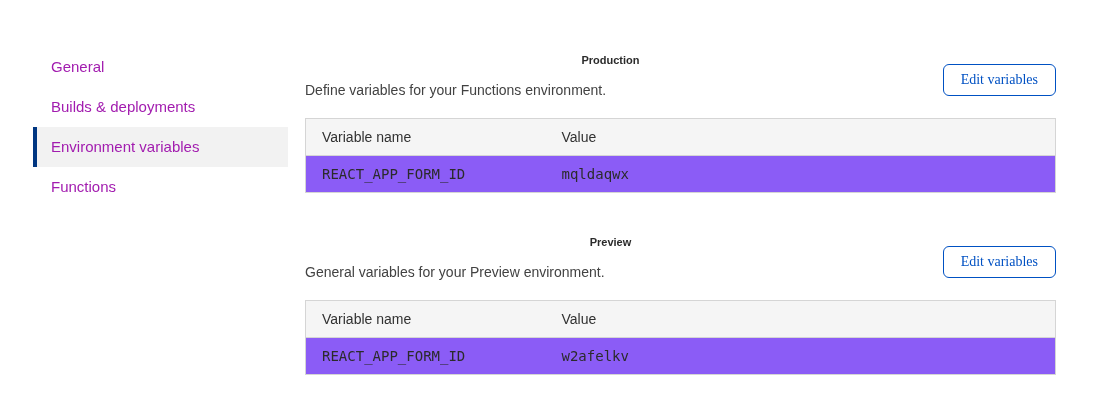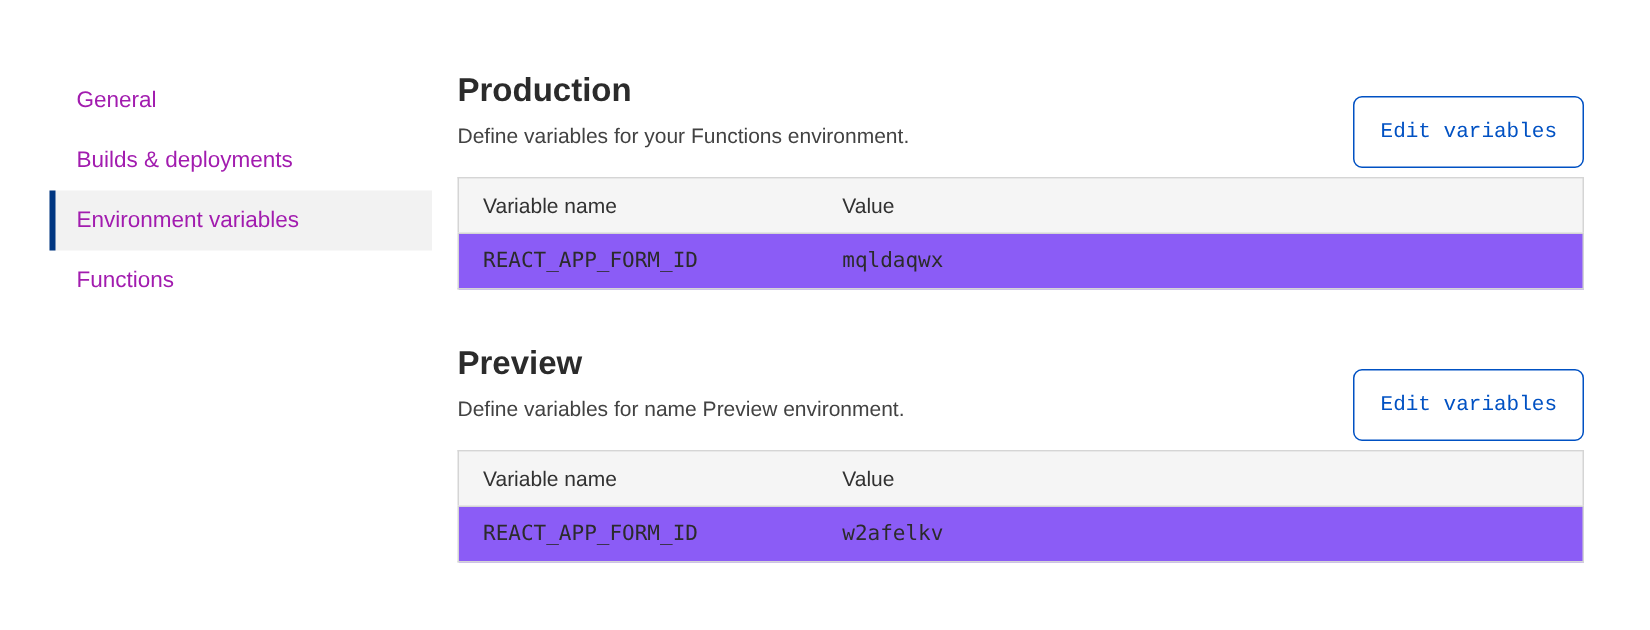--- a/index.html
+++ b/index.html
@@ -24,33 +24,33 @@
     background: var(--sidebar-active-bg, #f2f2f2);
     border-left-color: var(--sidebar-active-bar, #003681);
     font-weight: 400;
   }
 
   
   .main { width: 751px; margin-left: 17px; padding-top: 3px; }
   .section { margin-bottom: 39px; }
   .section-head { position: relative; padding-right: 140px; }
   .section-title {
-    font-size: 22px; line-height: 20px; font-weight: 700; color: #2b2b2b;
+    font-size: 11px; line-height: 20px; font-weight: 700; color: #2b2b2b; text-align: center;
   }
   .section-desc {
     margin-top: 12px; font-size: 14px; line-height: 16px; color: #424242;
   }
   .edit-btn {
     position: absolute; right: 0; top: 14px;
-    height: 48px; padding: 0 17px;
+    height: 32px; padding: 0 17px;
     background: #ffffff;
     border: 1px solid var(--button-blue, #0051c3);
     border-radius: 6px;
     color: var(--button-blue, #0051c3);
-    font-family: Liberation Mono, monospace;
+    font-family: Liberation Serif, serif;
     font-size: 14px; cursor: pointer;
   }
 
   
   .vars-table {
     width: 100%; margin-top: 20px;
     border: 1px solid var(--table-border, #d5d5d5);
     border-collapse: collapse;
   }
   .vars-table th, .vars-table td {
@@ -109,21 +109,21 @@
             <td>REACT_APP_FORM_ID</td>
             <td>mqldaqwx</td>
           </tr>
         </tbody>
       </table>
     </section>
 
     <section class="section">
       <div class="section-head">
         <h2 class="section-title">Preview</h2>
-        <p class="section-desc">Define variables for name Preview environment.</p>
+        <p class="section-desc">General variables for your Preview environment.</p>
         <button class="edit-btn">Edit variables</button>
       </div>
       <table class="vars-table">
         <thead>
           <tr>
             <th class="col-name">Variable name</th>
             <th>Value</th>
           </tr>
         </thead>
         <tbody>

